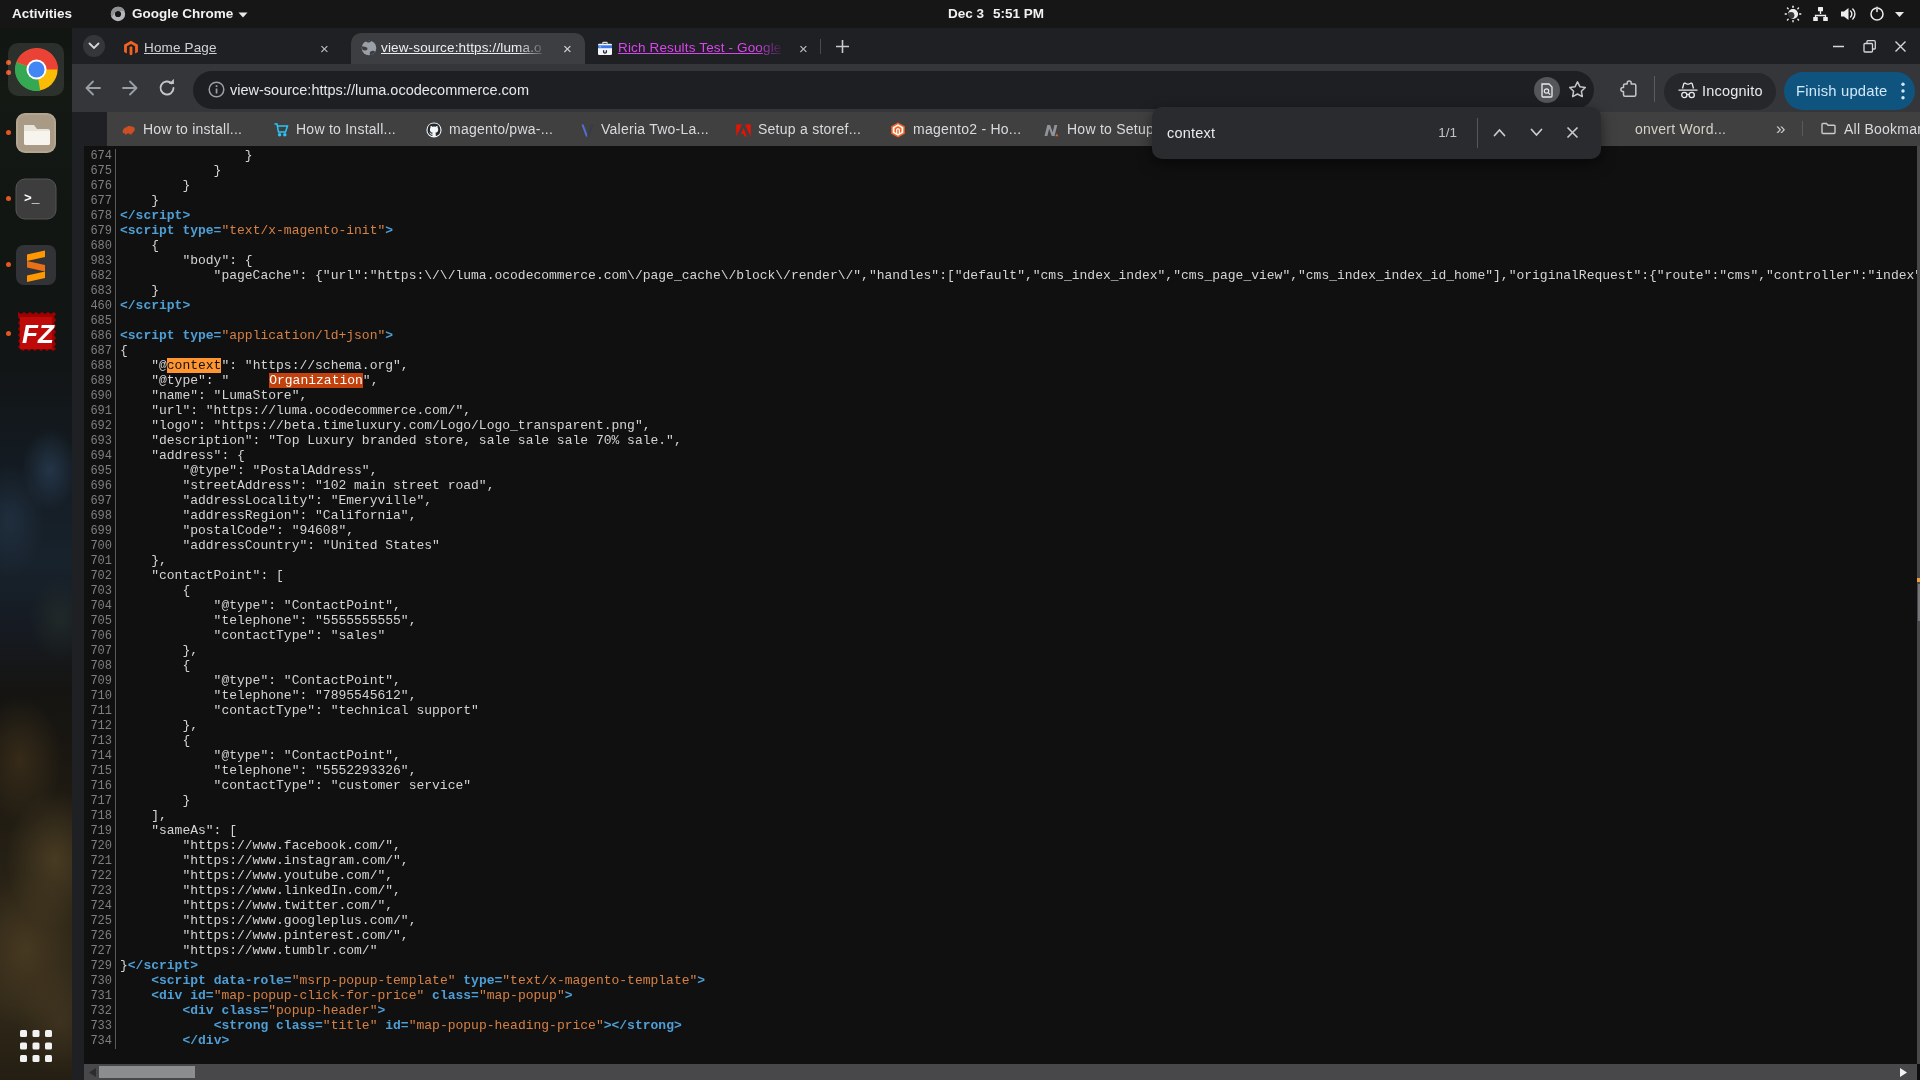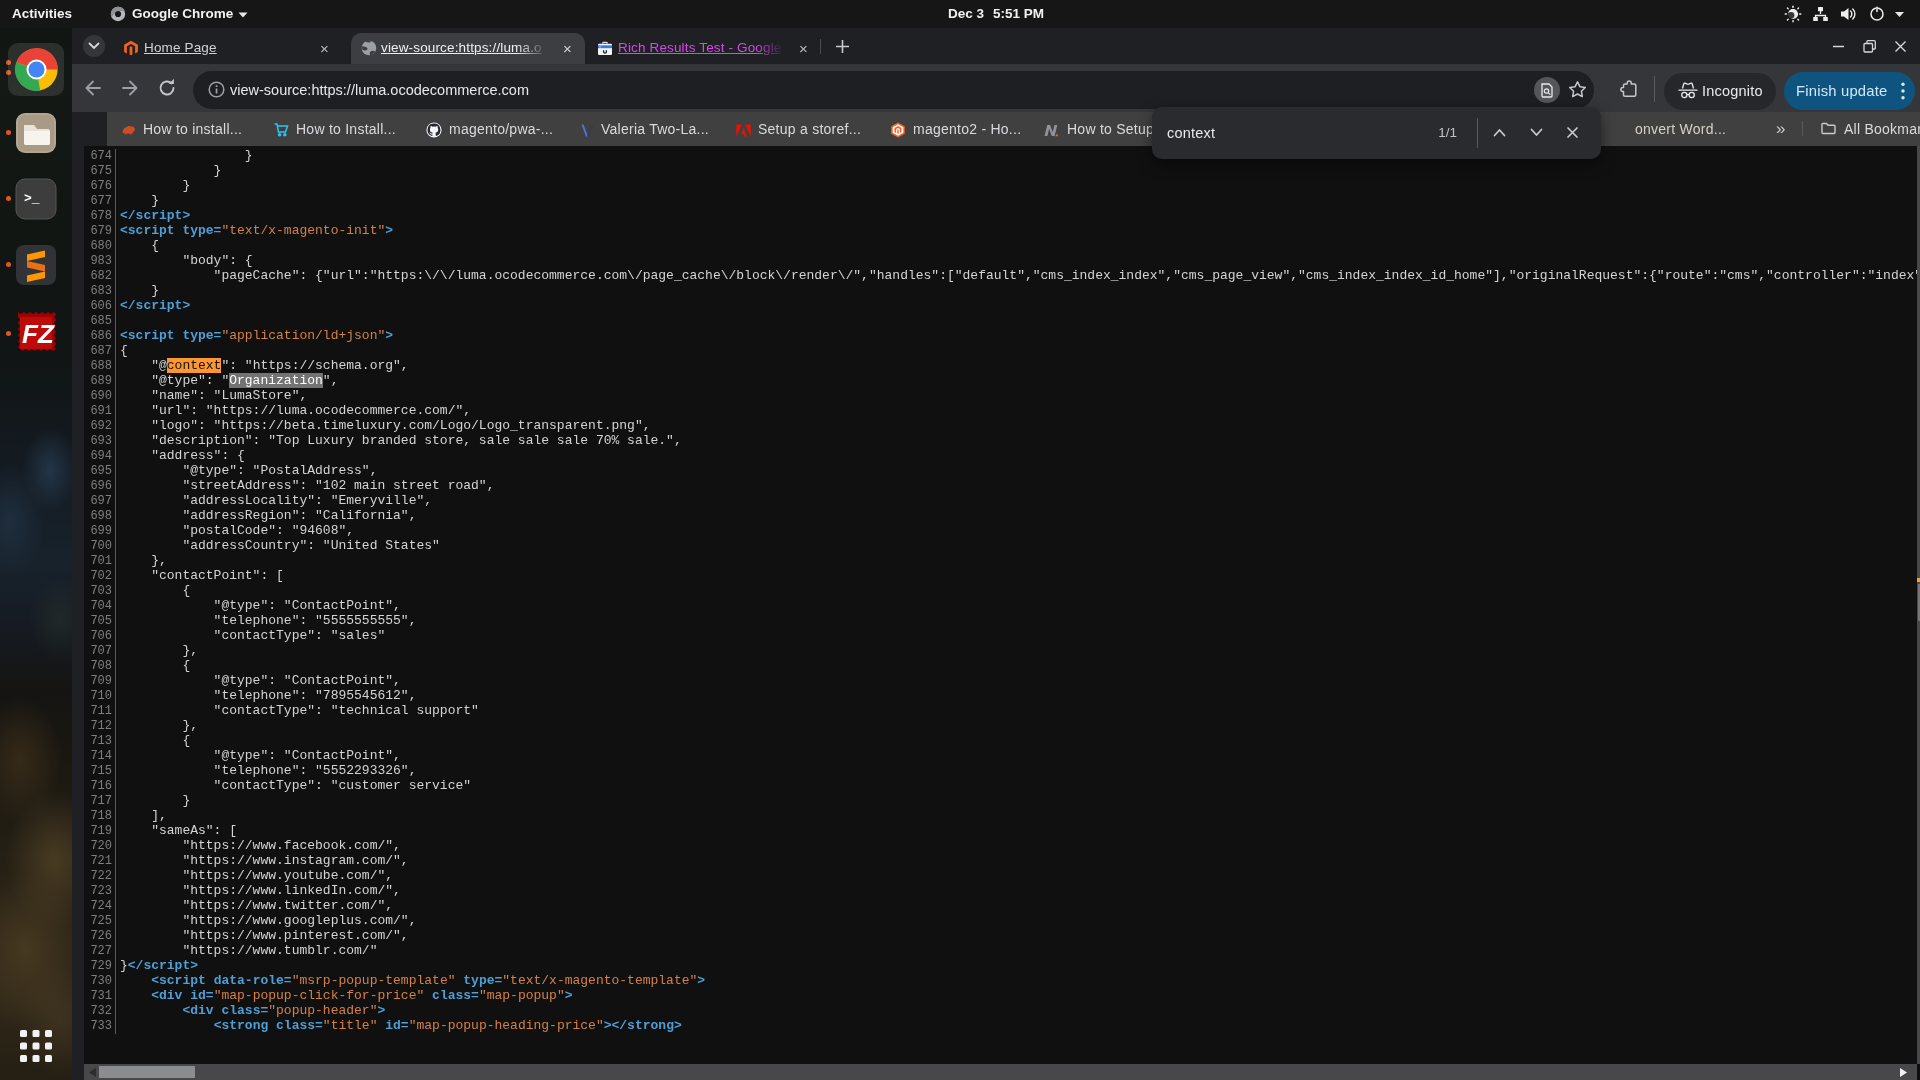--- a/index.html
+++ b/index.html
@@ -34,21 +34,21 @@
 .bk { position:absolute; top:0; height:34px; line-height:34px; font-size:14px; letter-spacing:.25px; color:#d8dadd; white-space:nowrap; }
 .bk svg, .bk .bi { vertical-align:middle; margin-right:7px; }
 #content { position:absolute; left:12px; top:118px; width:1848px; height:934px; background:#101010; }
 
 #code { position:absolute; left:0; top:0; width:1833px; height:918px; overflow:hidden; font-family:"Liberation Mono",monospace; font-size:13px; line-height:15px; padding-top:2px; }
 .row { height:15px; white-space:pre; }
 .no { display:inline-block; width:32px; padding-right:3px; text-align:right; color:#7f7f7f; font-size:12px; border-right:1px solid #5a5a5a; height:15px; }
 .tx { padding-left:4px; }
 .tp { color:#d4d4d4; } .tb { color:#4f9fd6;font-weight:bold; } .to { color:#d58146; }
 .hl { background:#ff9632; color:#111; }
-.sl { background:#737373; color:#fff; }
+.sl { background:#c2410c; color:#fff;margin-left:40px; }
 
 #vscroll { position:absolute; left:1833px; top:0; width:15px; height:918px; background:#48484b; }
 #vthumb { position:absolute; left:1px; top:438px; width:13px; height:37px; background:#747679; }
 #vtick { position:absolute; left:0; top:432px; width:15px; height:4px; background:#eda03c; }
 #hscroll { position:absolute; left:0; top:918px; width:1833px; height:16px; background:#48484b; }
 #hthumb { position:absolute; left:15px; top:2px; width:96px; height:12px; background:#8b8d8f; }
 #corner { position:absolute; left:1833px; top:918px; width:15px; height:16px; background:#0d0d0d; }
 .arr { position:absolute; width:0; height:0; }
 
 #findbar { position:absolute; left:1080px; top:79px; width:449px; height:52px; background:#2a2b2f; border-radius:10px; box-shadow:0 5px 14px rgba(0,0,0,.5); z-index:30; }
@@ -324,21 +324,21 @@
 <div class="row"><span class="no">674</span><span class="tx"><span class="tp">                }</span></span></div>
 <div class="row"><span class="no">675</span><span class="tx"><span class="tp">            }</span></span></div>
 <div class="row"><span class="no">676</span><span class="tx"><span class="tp">        }</span></span></div>
 <div class="row"><span class="no">677</span><span class="tx"><span class="tp">    }</span></span></div>
 <div class="row"><span class="no">678</span><span class="tx"><span class="tb">&lt;/script&gt;</span></span></div>
 <div class="row"><span class="no">679</span><span class="tx"><span class="tb">&lt;script type=</span><span class="to">"text/x-magento-init"</span><span class="tb">&gt;</span></span></div>
 <div class="row"><span class="no">680</span><span class="tx"><span class="tp">    {</span></span></div>
 <div class="row"><span class="no">983</span><span class="tx"><span class="tp">        "body": {</span></span></div>
 <div class="row"><span class="no">682</span><span class="tx"><span class="tp">            "pageCache": {"url":"https:\/\/luma.ocodecommerce.com\/page_cache\/block\/render\/","handles":["default","cms_index_index","cms_page_view","cms_index_index_id_home"],"originalRequest":{"route":"cms","controller":"index","action":"index","uri":"\/"}},</span></span></div>
 <div class="row"><span class="no">683</span><span class="tx"><span class="tp">    }</span></span></div>
-<div class="row"><span class="no">606</span><span class="tx"><span class="tb">&lt;/script&gt;</span></span></div>
+<div class="row"><span class="no">460</span><span class="tx"><span class="tb">&lt;/script&gt;</span></span></div>
 <div class="row"><span class="no">685</span><span class="tx"><span class="tp"></span></span></div>
 <div class="row"><span class="no">686</span><span class="tx"><span class="tb">&lt;script type=</span><span class="to">"application/ld+json"</span><span class="tb">&gt;</span></span></div>
 <div class="row"><span class="no">687</span><span class="tx"><span class="tp">{</span></span></div>
 <div class="row"><span class="no">688</span><span class="tx"><span class="tp">    "@</span><span class="hl">context</span><span class="tp">": "https://schema.org",</span></span></div>
 <div class="row"><span class="no">689</span><span class="tx"><span class="tp">    "@type": "</span><span class="sl">Organization</span><span class="tp">",</span></span></div>
 <div class="row"><span class="no">690</span><span class="tx"><span class="tp">    "name": "LumaStore",</span></span></div>
 <div class="row"><span class="no">691</span><span class="tx"><span class="tp">    "url": "https://luma.ocodecommerce.com/",</span></span></div>
 <div class="row"><span class="no">692</span><span class="tx"><span class="tp">    "logo": "https://beta.timeluxury.com/Logo/Logo_transparent.png",</span></span></div>
 <div class="row"><span class="no">693</span><span class="tx"><span class="tp">    "description": "Top Luxury branded store, sale sale sale 70% sale.",</span></span></div>
 <div class="row"><span class="no">694</span><span class="tx"><span class="tp">    "address": {</span></span></div>
@@ -373,20 +373,21 @@
 <div class="row"><span class="no">723</span><span class="tx"><span class="tp">        "https://www.linkedIn.com/",</span></span></div>
 <div class="row"><span class="no">724</span><span class="tx"><span class="tp">        "https://www.twitter.com/",</span></span></div>
 <div class="row"><span class="no">725</span><span class="tx"><span class="tp">        "https://www.googleplus.com/",</span></span></div>
 <div class="row"><span class="no">726</span><span class="tx"><span class="tp">        "https://www.pinterest.com/",</span></span></div>
 <div class="row"><span class="no">727</span><span class="tx"><span class="tp">        "https://www.tumblr.com/"</span></span></div>
 <div class="row"><span class="no">729</span><span class="tx"><span class="tp">}</span><span class="tb">&lt;/script&gt;</span></span></div>
 <div class="row"><span class="no">730</span><span class="tx"><span class="tp">    </span><span class="tb">&lt;script data-role=</span><span class="to">"msrp-popup-template"</span><span class="tb"> type=</span><span class="to">"text/x-magento-template"</span><span class="tb">&gt;</span></span></div>
 <div class="row"><span class="no">731</span><span class="tx"><span class="tp">    </span><span class="tb">&lt;div id=</span><span class="to">"map-popup-click-for-price"</span><span class="tb"> class=</span><span class="to">"map-popup"</span><span class="tb">&gt;</span></span></div>
 <div class="row"><span class="no">732</span><span class="tx"><span class="tp">        </span><span class="tb">&lt;div class=</span><span class="to">"popup-header"</span><span class="tb">&gt;</span></span></div>
 <div class="row"><span class="no">733</span><span class="tx"><span class="tp">            </span><span class="tb">&lt;strong class=</span><span class="to">"title"</span><span class="tb"> id=</span><span class="to">"map-popup-heading-price"</span><span class="tb">&gt;&lt;/strong&gt;</span></span></div>
+<div class="row"><span class="no">734</span><span class="tx"><span class="tp">        </span><span class="tb">&lt;/div&gt;</span></span></div>
 </div>
 <div id="vscroll">
  <svg class="arr" style="left:3px;top:6px;width:9px;height:7px">
           <path d="M0 7 L4.5 0 L9 7 Z" fill="#f2f2f2"></path>
         </svg>
  <svg class="arr" style="left:3px;top:905px;width:9px;height:7px">
           <path d="M0 0 L4.5 7 L9 0 Z" fill="#f2f2f2"></path>
         </svg>
  <div id="vtick"></div>
  <div id="vthumb"></div>

